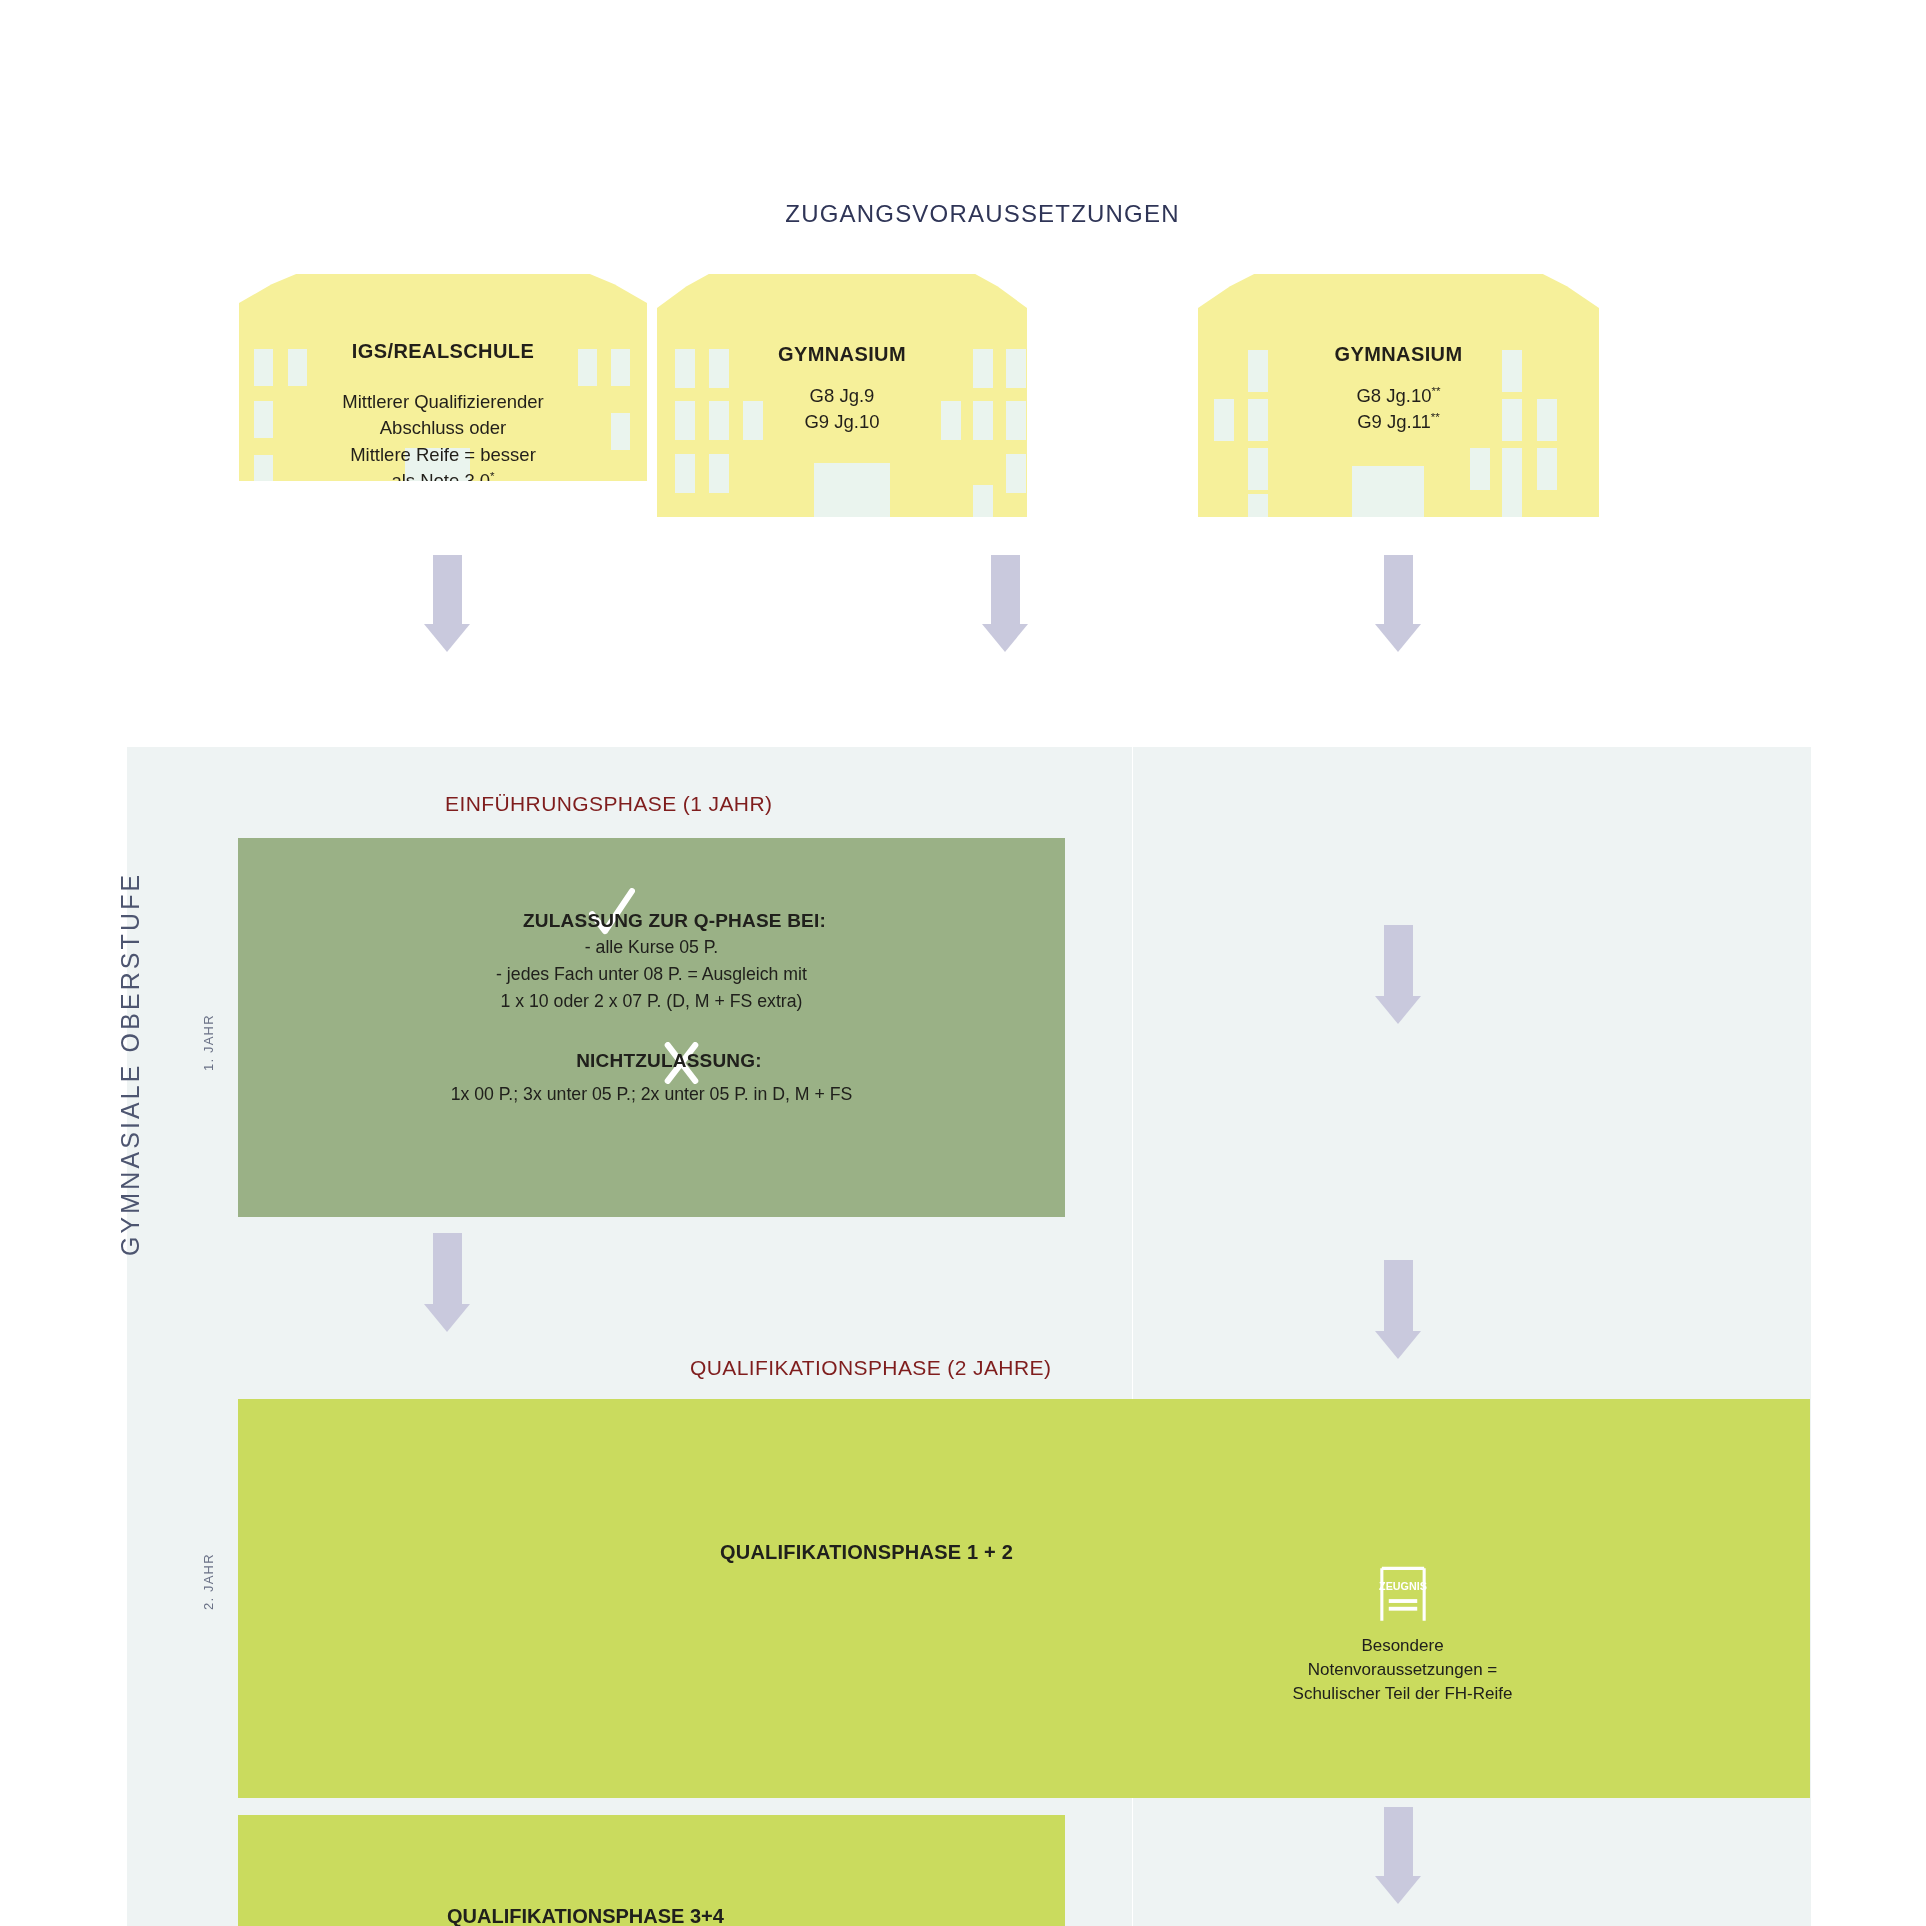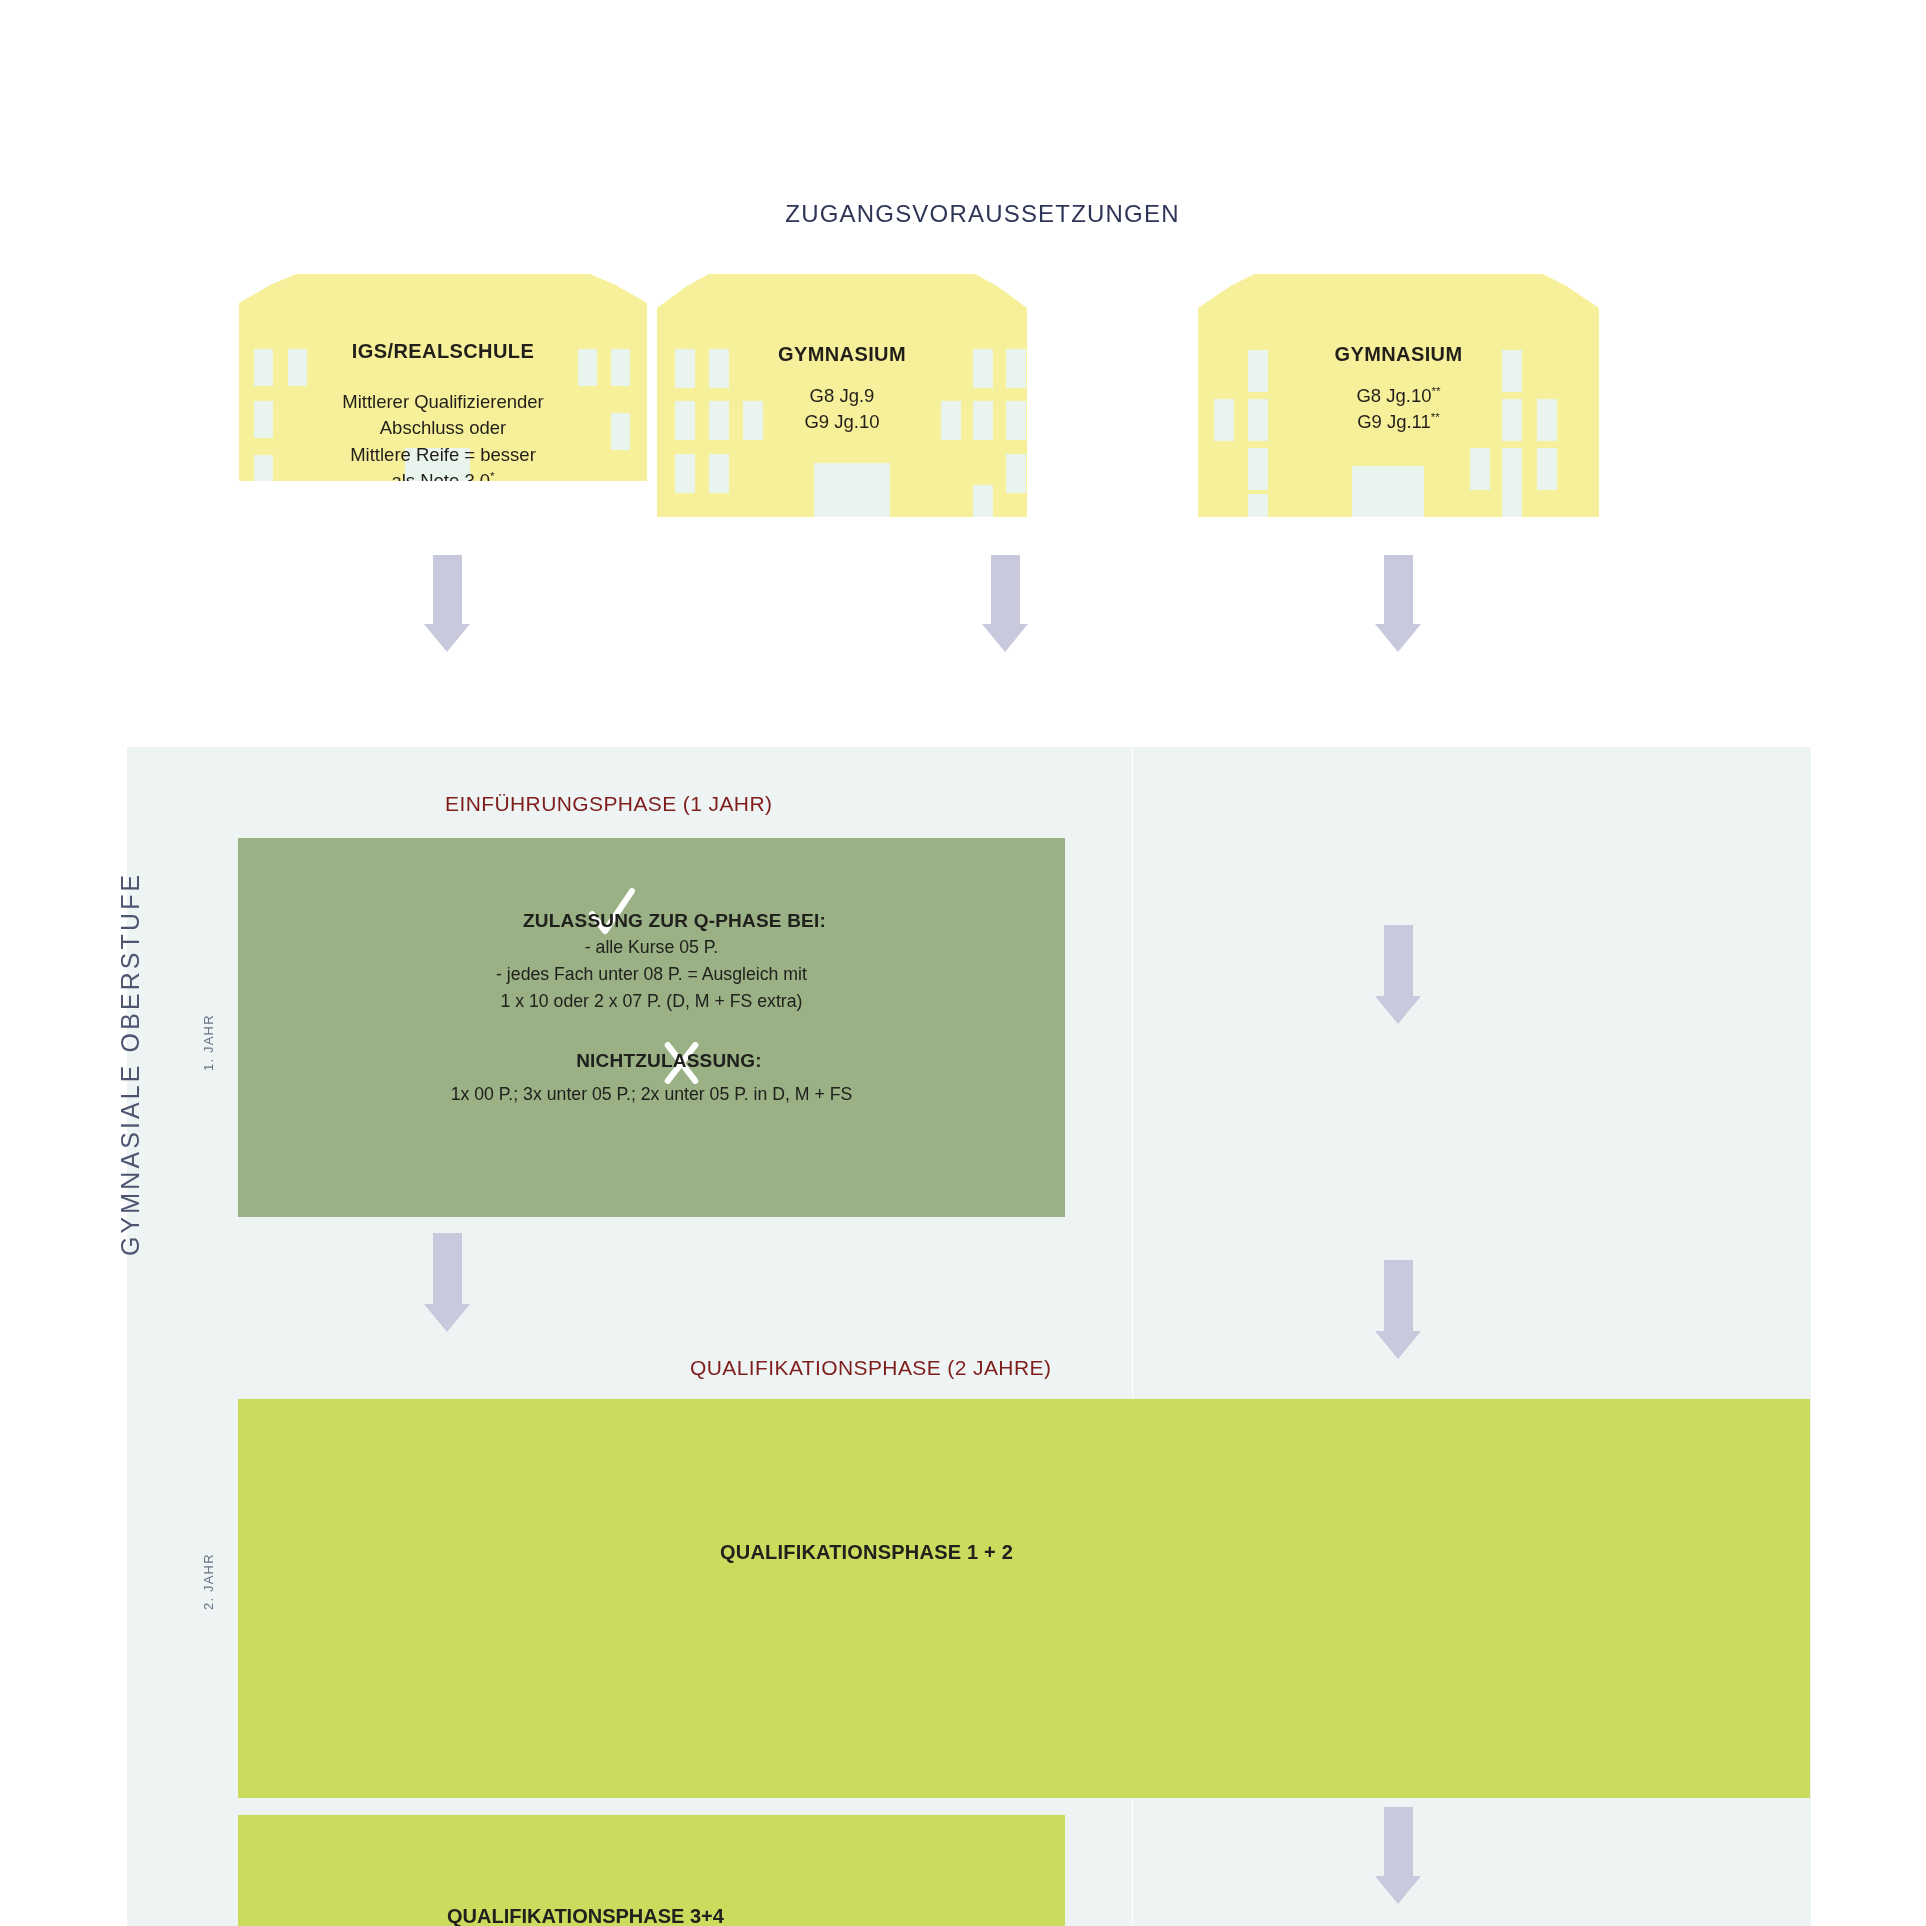--- a/index.html
+++ b/index.html
@@ -382,20 +382,33 @@
   </div>
 
   <div class="sec-head" id="head-qphase">QUALIFIKATIONSPHASE (2 JAHRE)</div>
 
   <div id="qphase12"></div>
   <div id="qphase12-label">
     <span>QUALIFIKATIONSPHASE</span>
     <span class="num">1 + 2</span>
   </div>
 
+  <div id="zeugnis-block">
+    <svg class="zeugnis-icon" width="50" height="57" viewBox="0 0 130 148">
+      <path d="M10 6 L10 142 M120 6 L120 142 M10 6 L120 6" stroke="#ffffff" stroke-width="8" fill="none"></path>
+      <text x="65" y="62" text-anchor="middle" font-family="Liberation Sans, sans-serif" font-size="28" font-weight="bold" fill="#ffffff">ZEUGNIS</text>
+      <rect x="28" y="86" width="74" height="10" fill="#ffffff"></rect>
+      <rect x="28" y="106" width="74" height="10" fill="#ffffff"></rect>
+    </svg>
+    <div class="cap">
+      <div>Besondere</div>
+      <div>Notenvoraussetzungen =</div>
+      <div>Schulischer Teil der FH-Reife</div>
+    </div>
+  </div>
 
   <div id="qphase34"></div>
   <div id="qphase34-label">
     <span>QUALIFIKATIONSPHASE</span>
     <span class="num">3+4</span>
   </div>
 
   <div class="arrow" style="left:1375px; top:1807px; height:96px;">
     <div class="stem" style="height:69px;"></div>
     <div class="head" style="top:69px;"></div>

